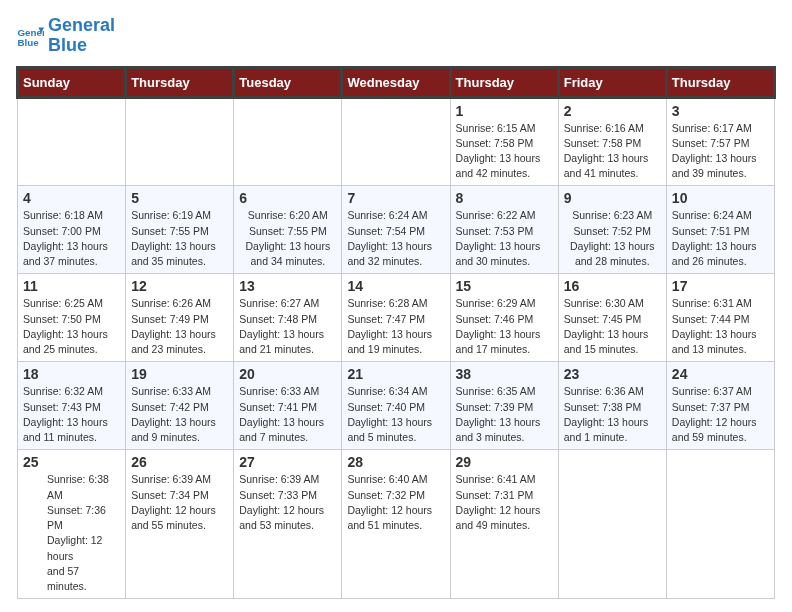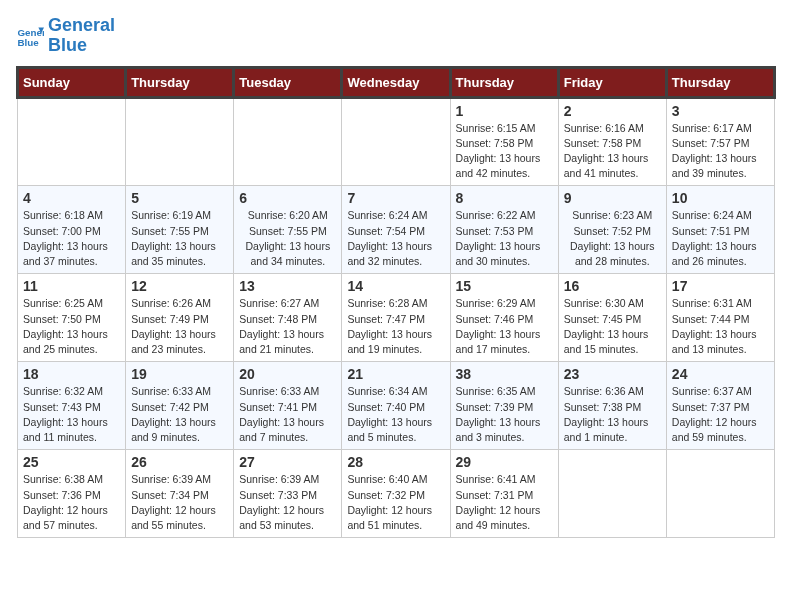--- a/index.html
+++ b/index.html
@@ -289,21 +289,21 @@
           <div class="day-number">24</div>
           <div class="day-info" style="white-space: pre-line;">Sunrise: 6:37 AM
 Sunset: 7:37 PM
 Daylight: 12 hours
 and 59 minutes.</div>
         </td>
       </tr>
       <tr>
         <td>
           <div class="day-number">25</div>
-          <div class="day-info" style="white-space: pre-line;">Sunrise: 6:38 AM
+          <div class="day-info" style="white-space: pre-line; margin-left: 24px;">Sunrise: 6:38 AM
 Sunset: 7:36 PM
 Daylight: 12 hours
 and 57 minutes.</div>
         </td>
         <td>
           <div class="day-number">26</div>
           <div class="day-info" style="white-space: pre-line;">Sunrise: 6:39 AM
 Sunset: 7:34 PM
 Daylight: 12 hours
 and 55 minutes.</div>

